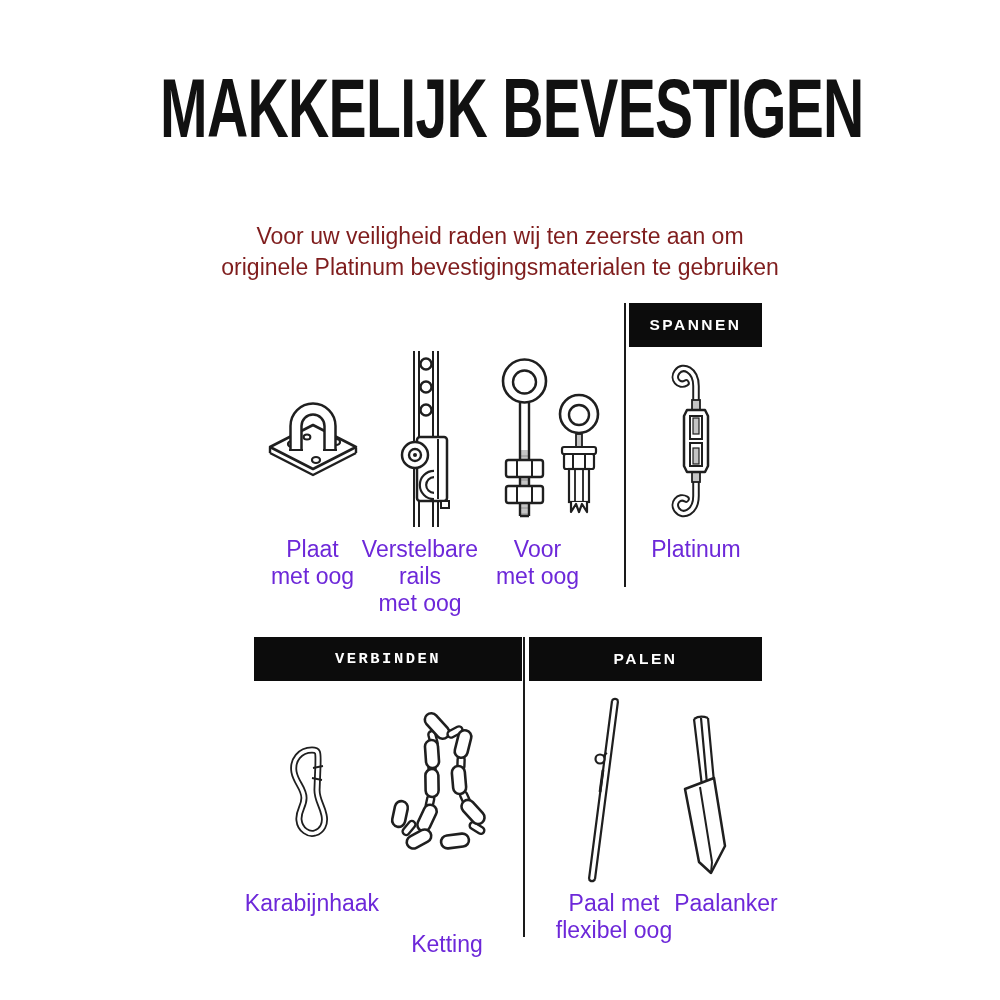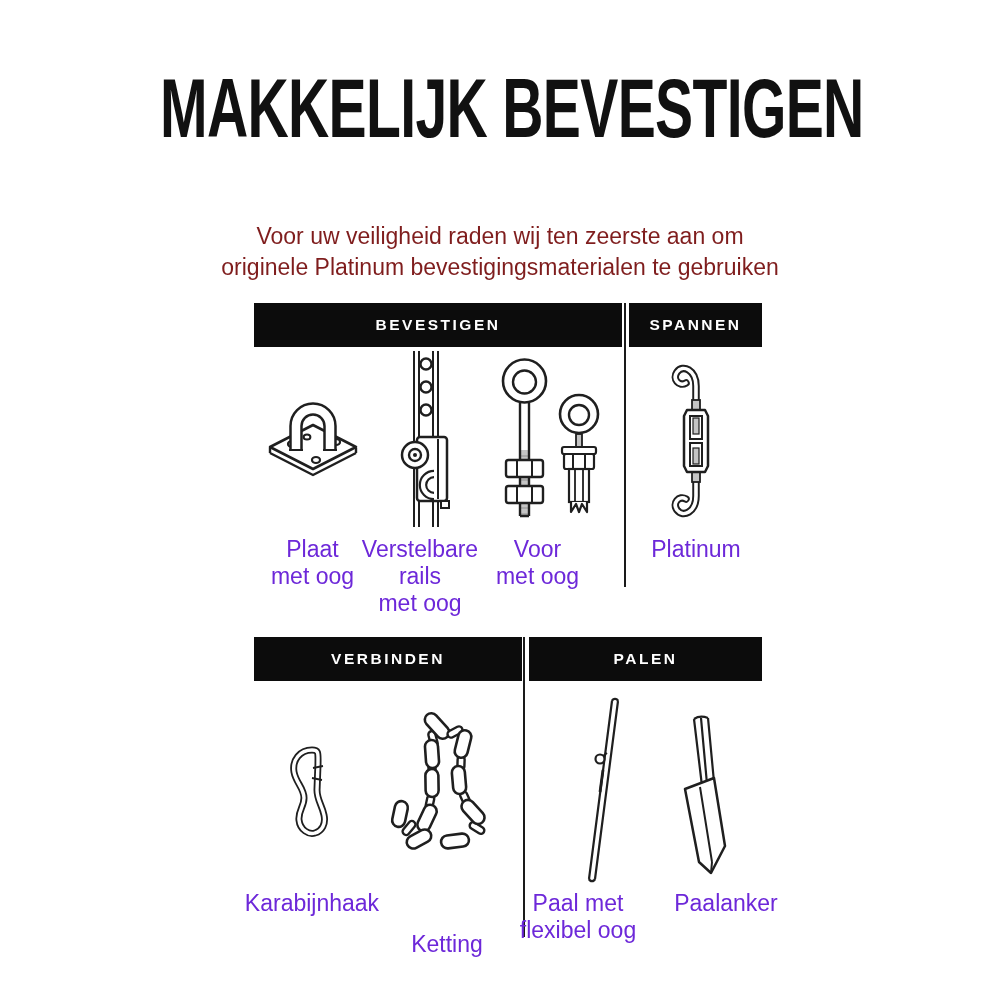--- a/index.html
+++ b/index.html
@@ -35,23 +35,20 @@
 
 <div class="canvas">
 
   <h1 class="title">MAKKELIJK BEVESTIGEN</h1>
 
   <p class="subtitle">
     <span>Voor uw veiligheid raden wij ten zeerste aan om</span>
     <span>originele Platinum bevestigingsmaterialen te gebruiken</span>
   </p>
 
-  <div class="bar" style="left:254px;top:303px;width:368px;">
-    <span>BEVESTIGEN</span>
-  </div>
   <div class="bar" style="left:629px;top:303px;width:133px;">
     <span>SPANNEN</span>
   </div>
   <div class="vdivider" style="left:624px;top:303px;height:284px;"></div>
 
   <div class="icon" style="left:260px;top:388px;width:106px;height:94px;">
     <svg viewBox="0 0 106 94" fill="none" aria-label="plate-with-eye-icon">
       <path d="M10,60 L10,65 M96,60 L96,65 M10,65 L53,87 L96,65" stroke="#1f1f1f" stroke-width="2.4" stroke-linejoin="round"></path>
       <path d="M53,37 L96,59 L53,81 L10,59 Z" fill="#ffffff" stroke="#1f1f1f" stroke-width="2.6" stroke-linejoin="round"></path>
       <ellipse cx="32" cy="56" rx="4" ry="3" stroke="#1f1f1f" stroke-width="2.2"></ellipse>
@@ -132,21 +129,21 @@
     <span>met oog</span>
   </div>
   <div class="item-label" style="left:475px;top:536px;width:125px;">
     <span>Voor</span>
     <span>met oog</span>
   </div>
   <div class="item-label" style="left:628px;top:536px;width:136px;">
     <span>Platinum</span>
   </div>
 
-  <div class="bar" style="left:254px;top:637px;width:268px;">
+  <div class="bar" style="left:254px;top:637px;width:268px;font-family:Liberation Mono, monospace;">
     <span>VERBINDEN</span>
   </div>
   <div class="bar" style="left:529px;top:637px;width:233px;">
     <span>PALEN</span>
   </div>
   <div class="vdivider" style="left:523px;top:637px;height:300px;"></div>
 
   <div class="icon" style="left:283px;top:742px;width:62px;height:96px;">
     <svg viewBox="0 0 62 96" fill="none" aria-label="carabiner-icon">
       <path d="M29,8 C17,8 9,18 11,30 C13,41 21,46 21,56 C21,65 15,69 16,78 C17,88 26,93 32,91 C39,89 43,82 41,73 C39,63 34,58 34,48 L35,22 C35,11 36,8 29,8 Z" stroke="#1f1f1f" stroke-width="7" stroke-linejoin="round"></path>
@@ -235,21 +232,21 @@
       <path d="M28,73 L40,148 M40,148 L39,159" stroke="#1f1f1f" stroke-width="2"></path>
     </svg>
   </div>
 
   <div class="item-label" style="left:238px;top:890px;width:148px;">
     <span>Karabijnhaak</span>
   </div>
   <div class="item-label" style="left:388px;top:890px;width:118px;margin-top:41px;">
     <span>Ketting</span>
   </div>
-  <div class="item-label" style="left:508px;top:890px;width:140px;text-align:center;">
+  <div class="item-label" style="left:544px;top:890px;width:140px;text-align:center;">
     <span>Paal met</span>
     <span>flexibel oog</span>
   </div>
   <div class="item-label" style="left:656px;top:890px;width:140px;">
     <span>Paalanker</span>
   </div>
 
 </div>
 
 </body></html>

